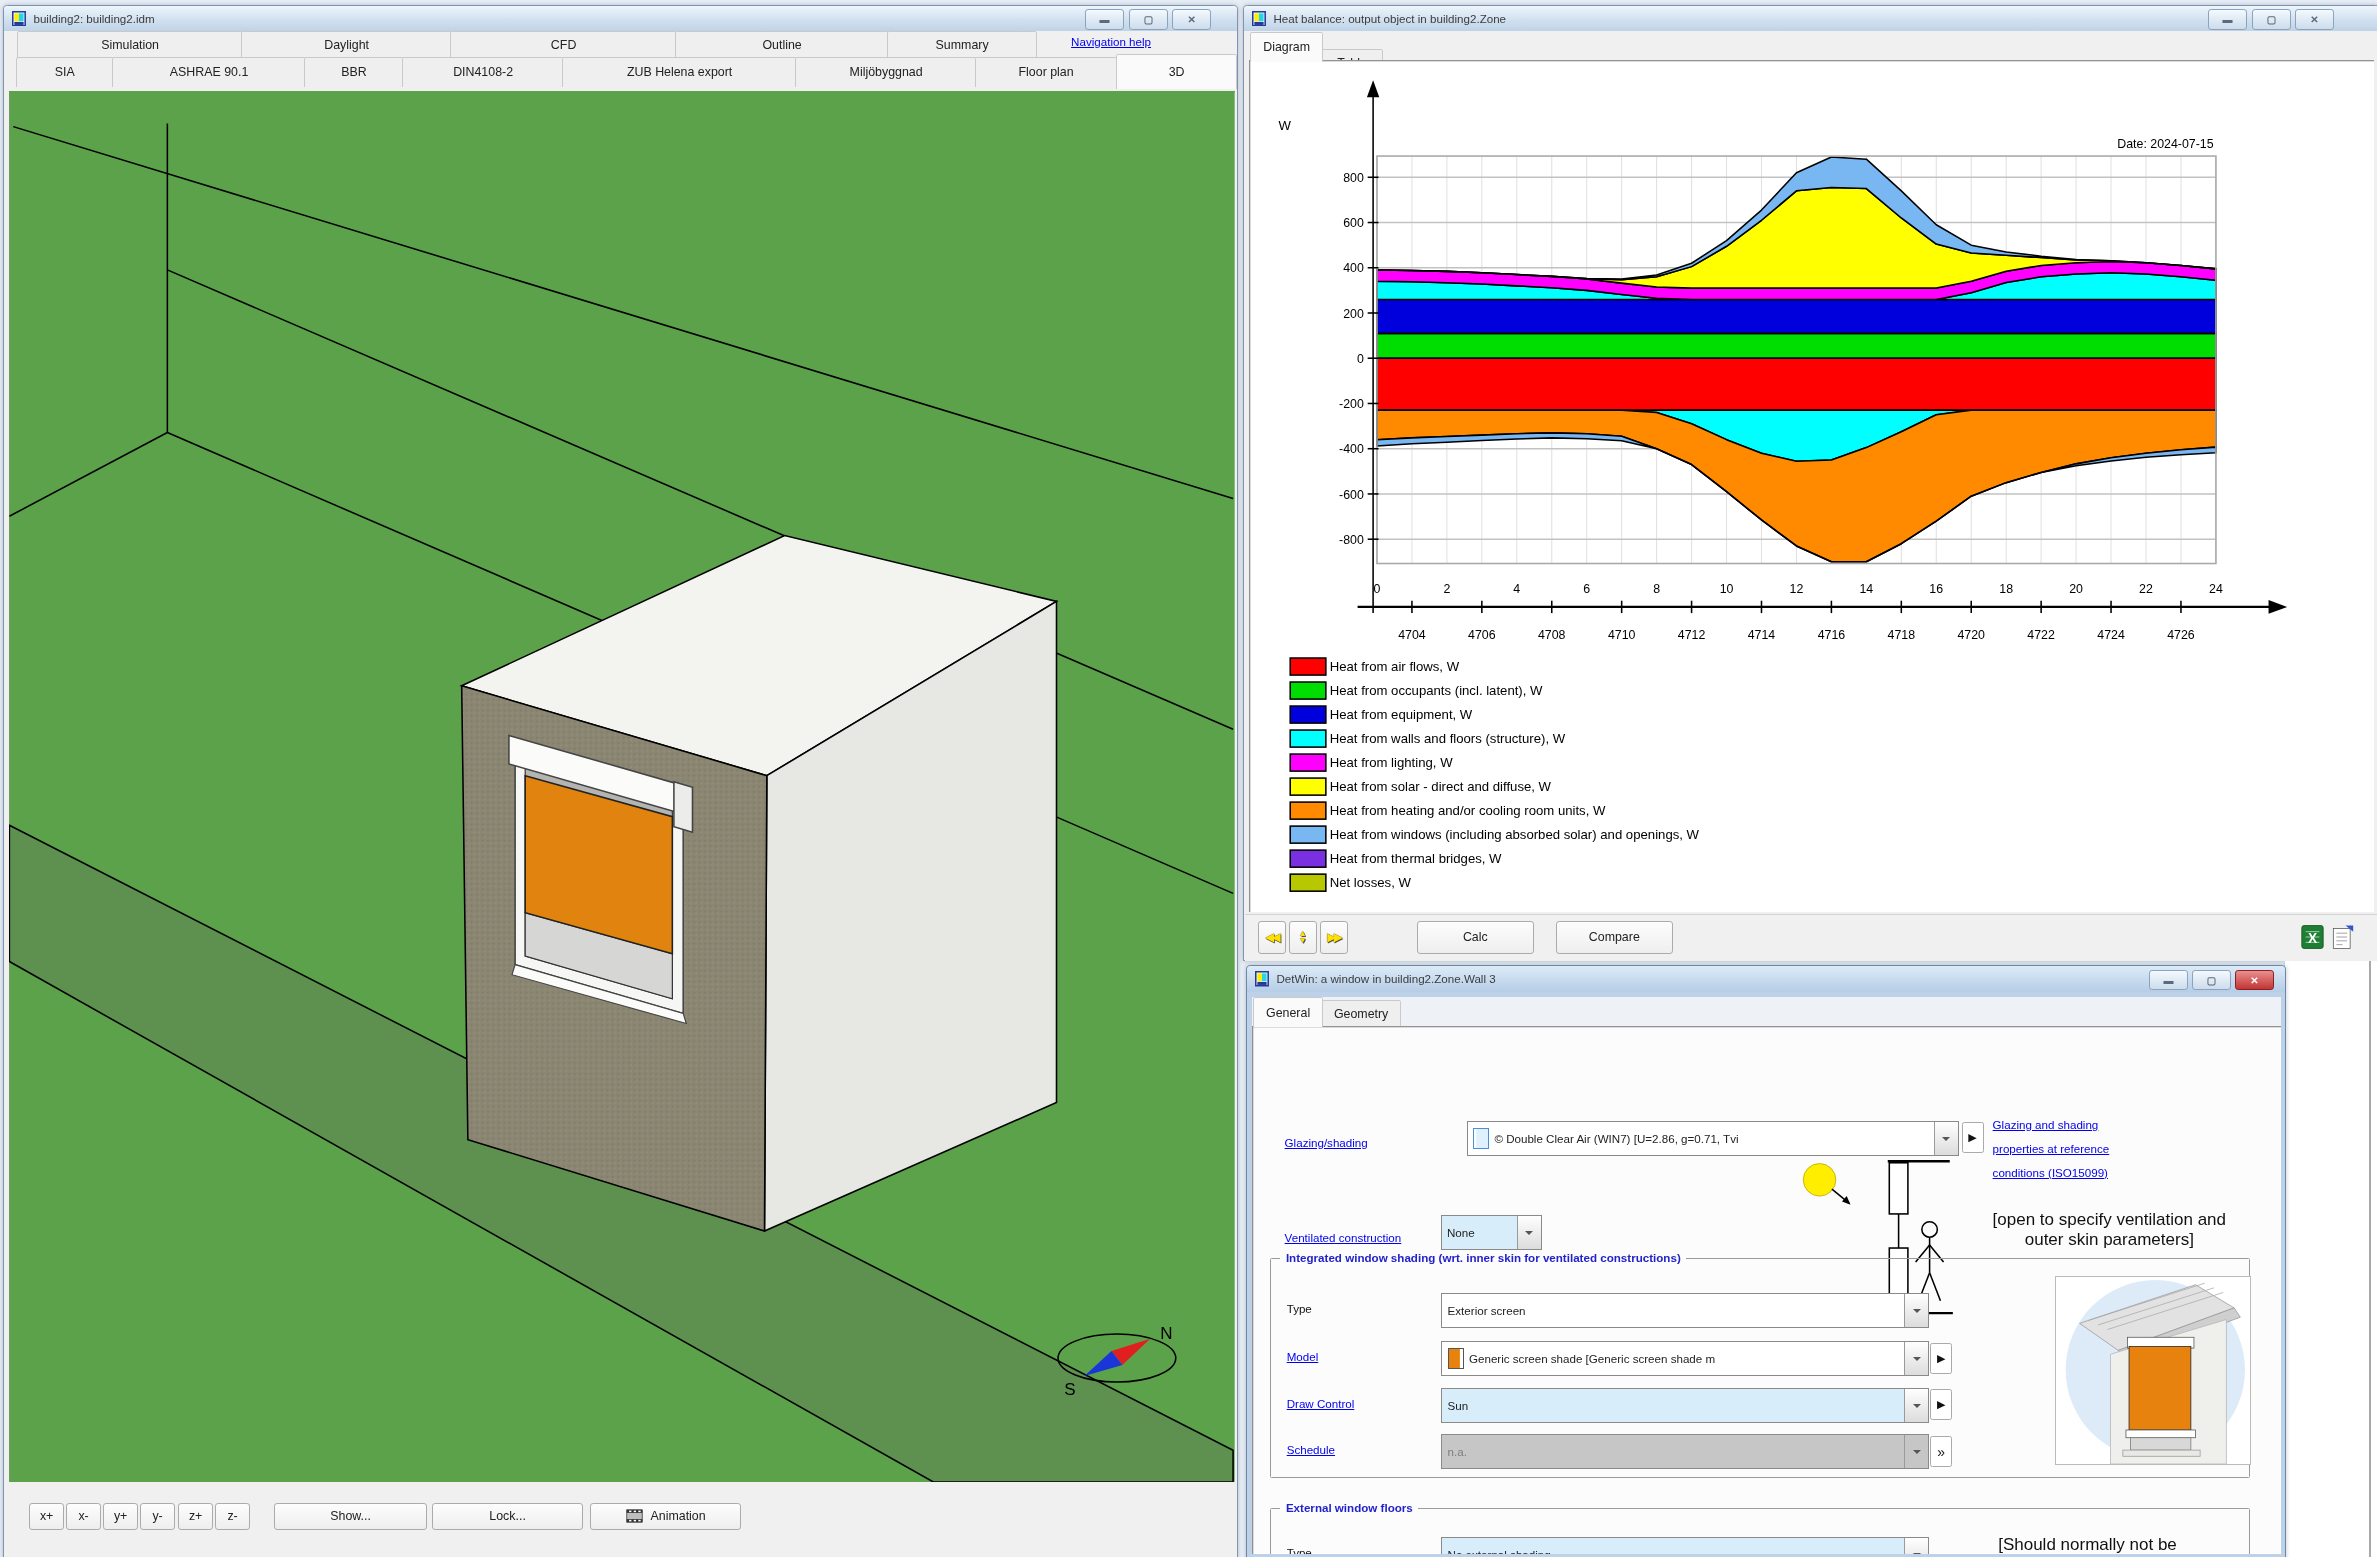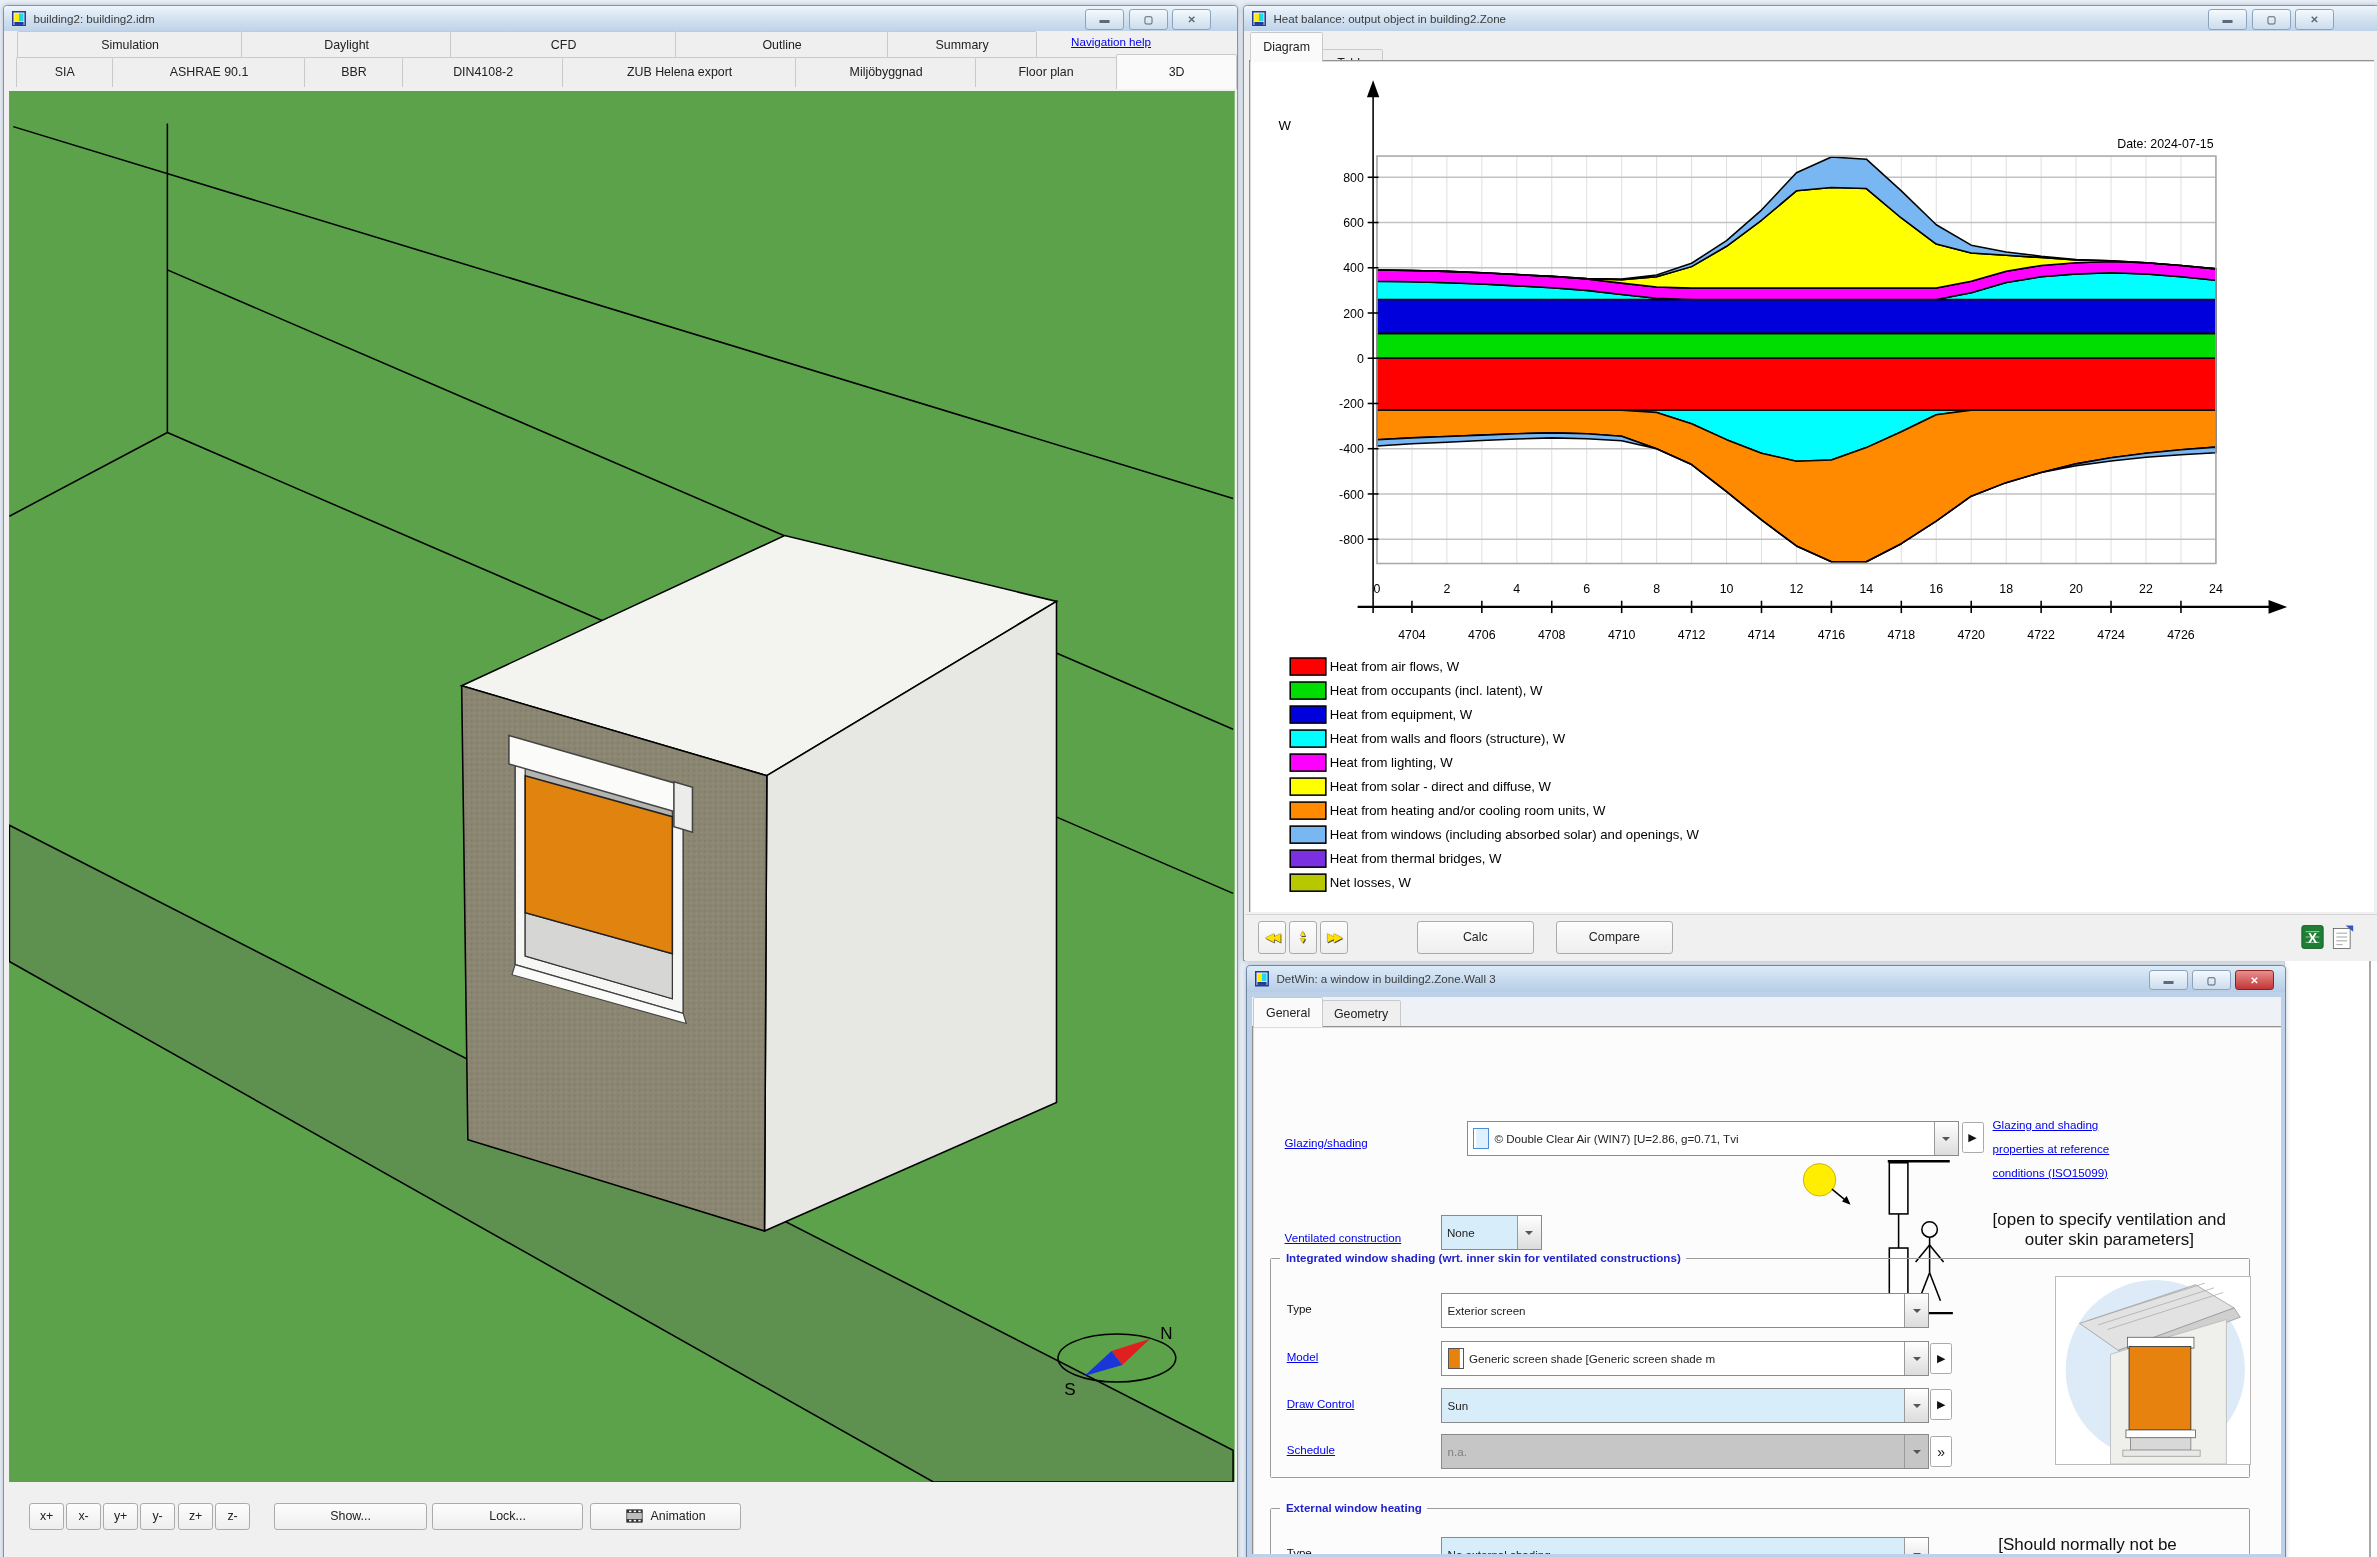--- a/index.html
+++ b/index.html
@@ -520,21 +520,21 @@
           <rect x="92" y="78" width="86" height="14" fill="#fff" stroke="#555"></rect>
           <rect x="94" y="90" width="80" height="108" fill="#e8820e" stroke="#222"></rect>
           <rect x="90" y="198" width="90" height="10" fill="#fff" stroke="#555"></rect>
           <rect x="96" y="208" width="78" height="16" fill="#d8d8d8" stroke="#777"></rect>
           <rect x="86" y="224" width="100" height="8" fill="#e8e8e6" stroke="#999"></rect>
         </svg>
       </div>
     </div>
 
     <div class="grp" style="left:18.6px;top:482px;width:978px;height:93px;">
-      <span class="gtitle">External window heating</span>
+      <span class="gtitle">External window floors</span>
       <div class="flabel" style="left:15.5px;top:37px;">Type</div>
       <div class="combo blue" style="left:170px;top:28px;width:486px;height:33px;">
         <div class="val">
             <span>No external shading</span>
           </div>
         <div class="drop"></div>
       </div>
       <div class="note" style="left:727px;top:26px;"><span>[Should normally not be</span></div>
     </div>
   </div>

